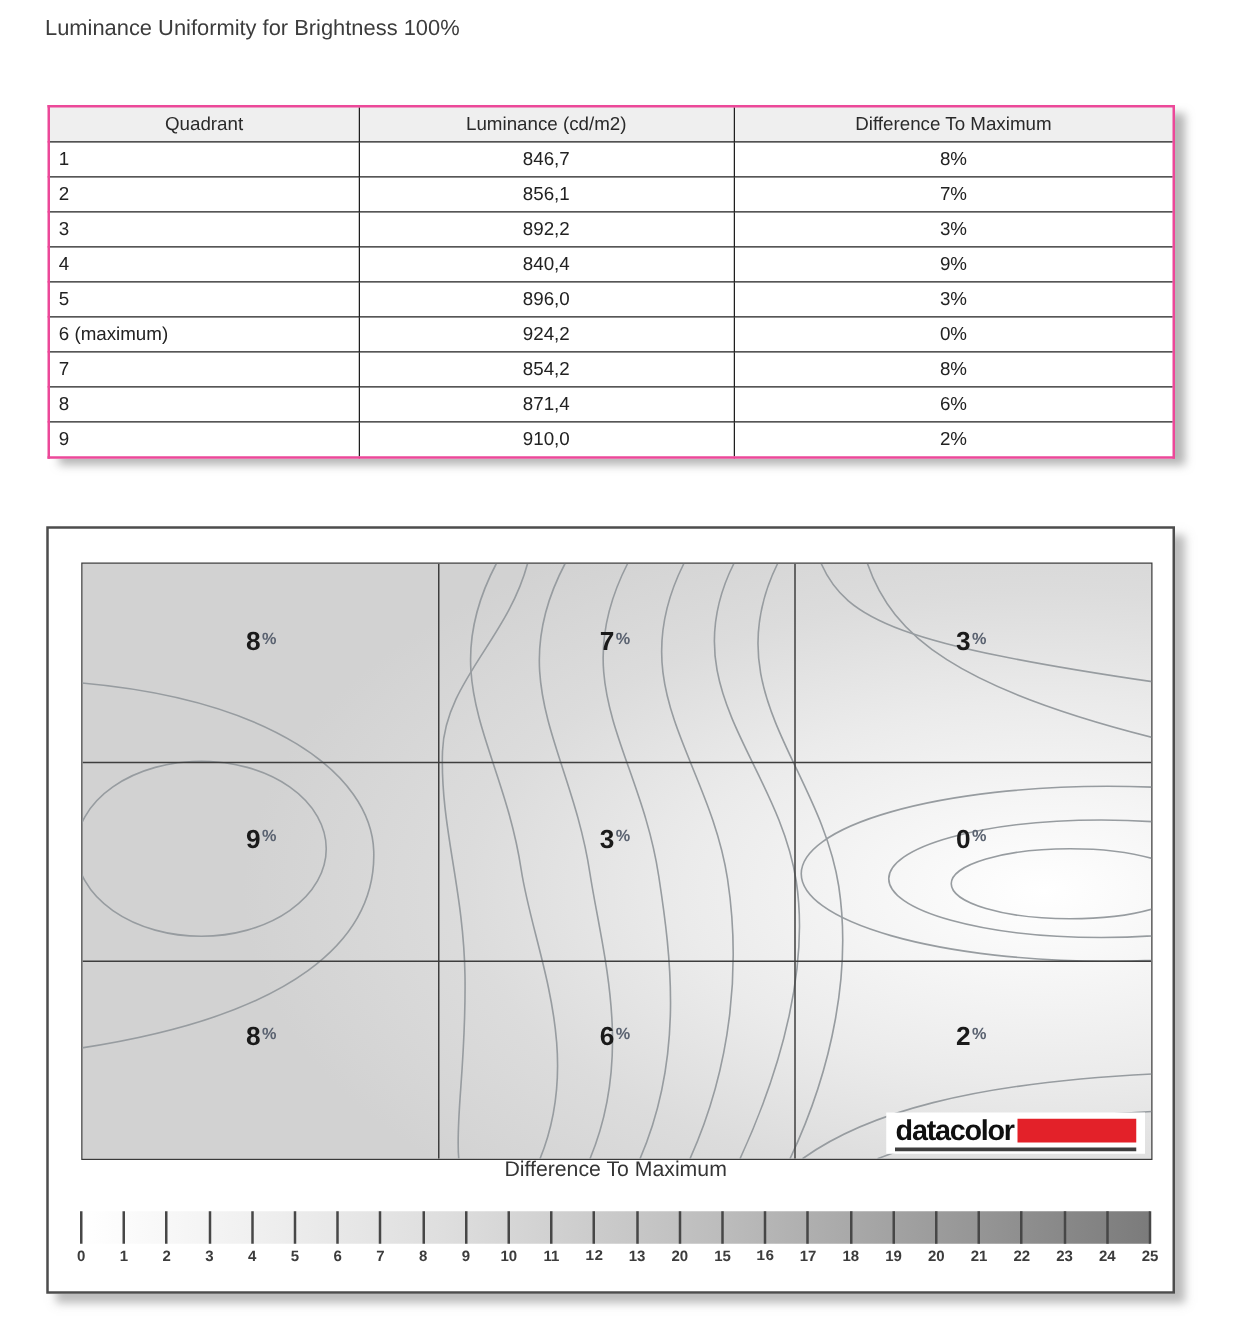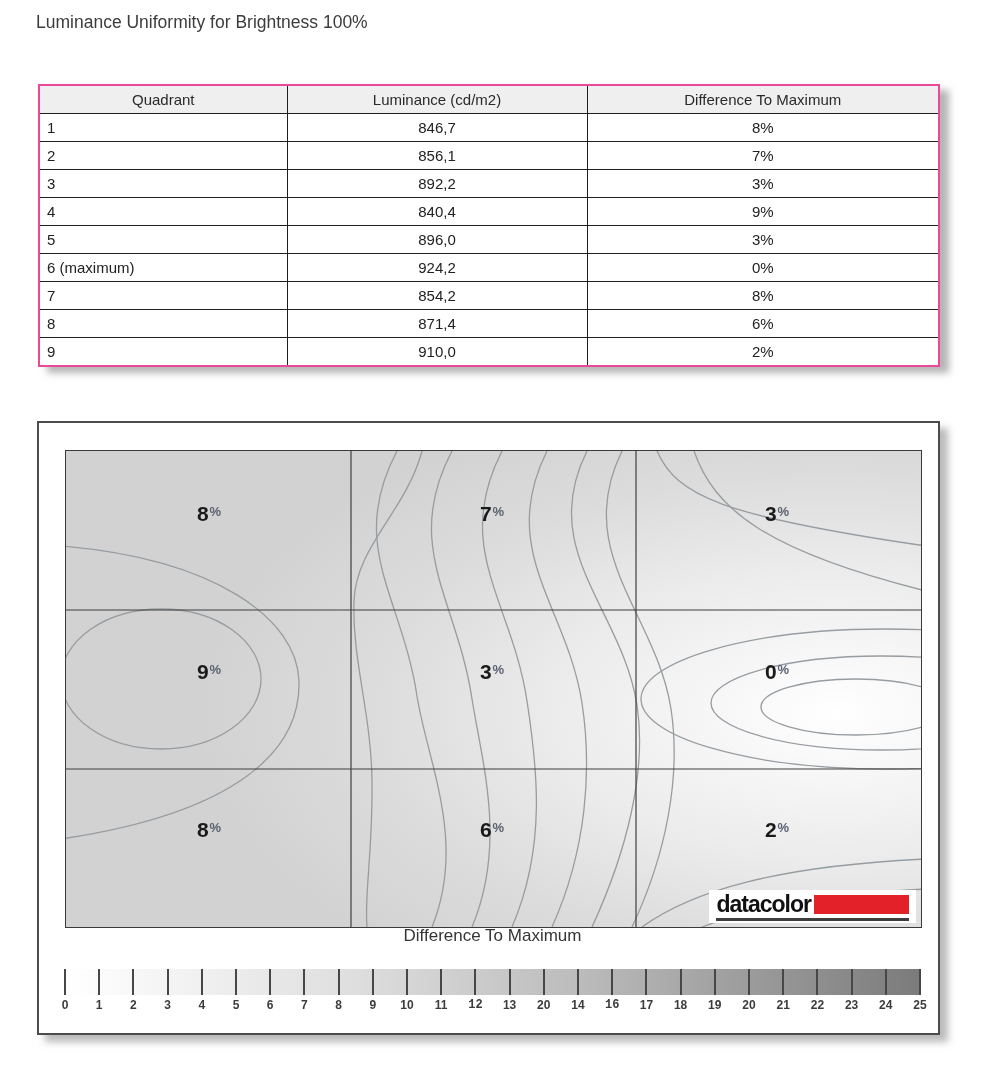--- a/index.html
+++ b/index.html
@@ -224,21 +224,21 @@
           <div class="tick-num" style="left: 20%;">5</div>
           <div class="tick-num" style="left: 24%;">6</div>
           <div class="tick-num" style="left: 28%;">7</div>
           <div class="tick-num" style="left: 32%;">8</div>
           <div class="tick-num" style="left: 36%;">9</div>
           <div class="tick-num" style="left: 40%;">10</div>
           <div class="tick-num" style="left: 44%;">11</div>
           <div class="tick-num" style="left: 48%; font-family: Liberation Mono, monospace;">12</div>
           <div class="tick-num" style="left: 52%;">13</div>
           <div class="tick-num" style="left: 56%;">20</div>
-          <div class="tick-num" style="left: 60%;">14</div>
+          <div class="tick-num" style="left: 60%;">15</div>
           <div class="tick-num" style="left: 64%; font-family: Liberation Mono, monospace;">16</div>
           <div class="tick-num" style="left: 68%;">17</div>
           <div class="tick-num" style="left: 72%;">18</div>
           <div class="tick-num" style="left: 76%;">19</div>
           <div class="tick-num" style="left: 80%;">20</div>
           <div class="tick-num" style="left: 84%;">21</div>
           <div class="tick-num" style="left: 88%;">22</div>
           <div class="tick-num" style="left: 92%; text-align: right;">23</div>
           <div class="tick-num" style="left: 96%;">24</div>
           <div class="tick-num" style="left: 100%;">25</div>

